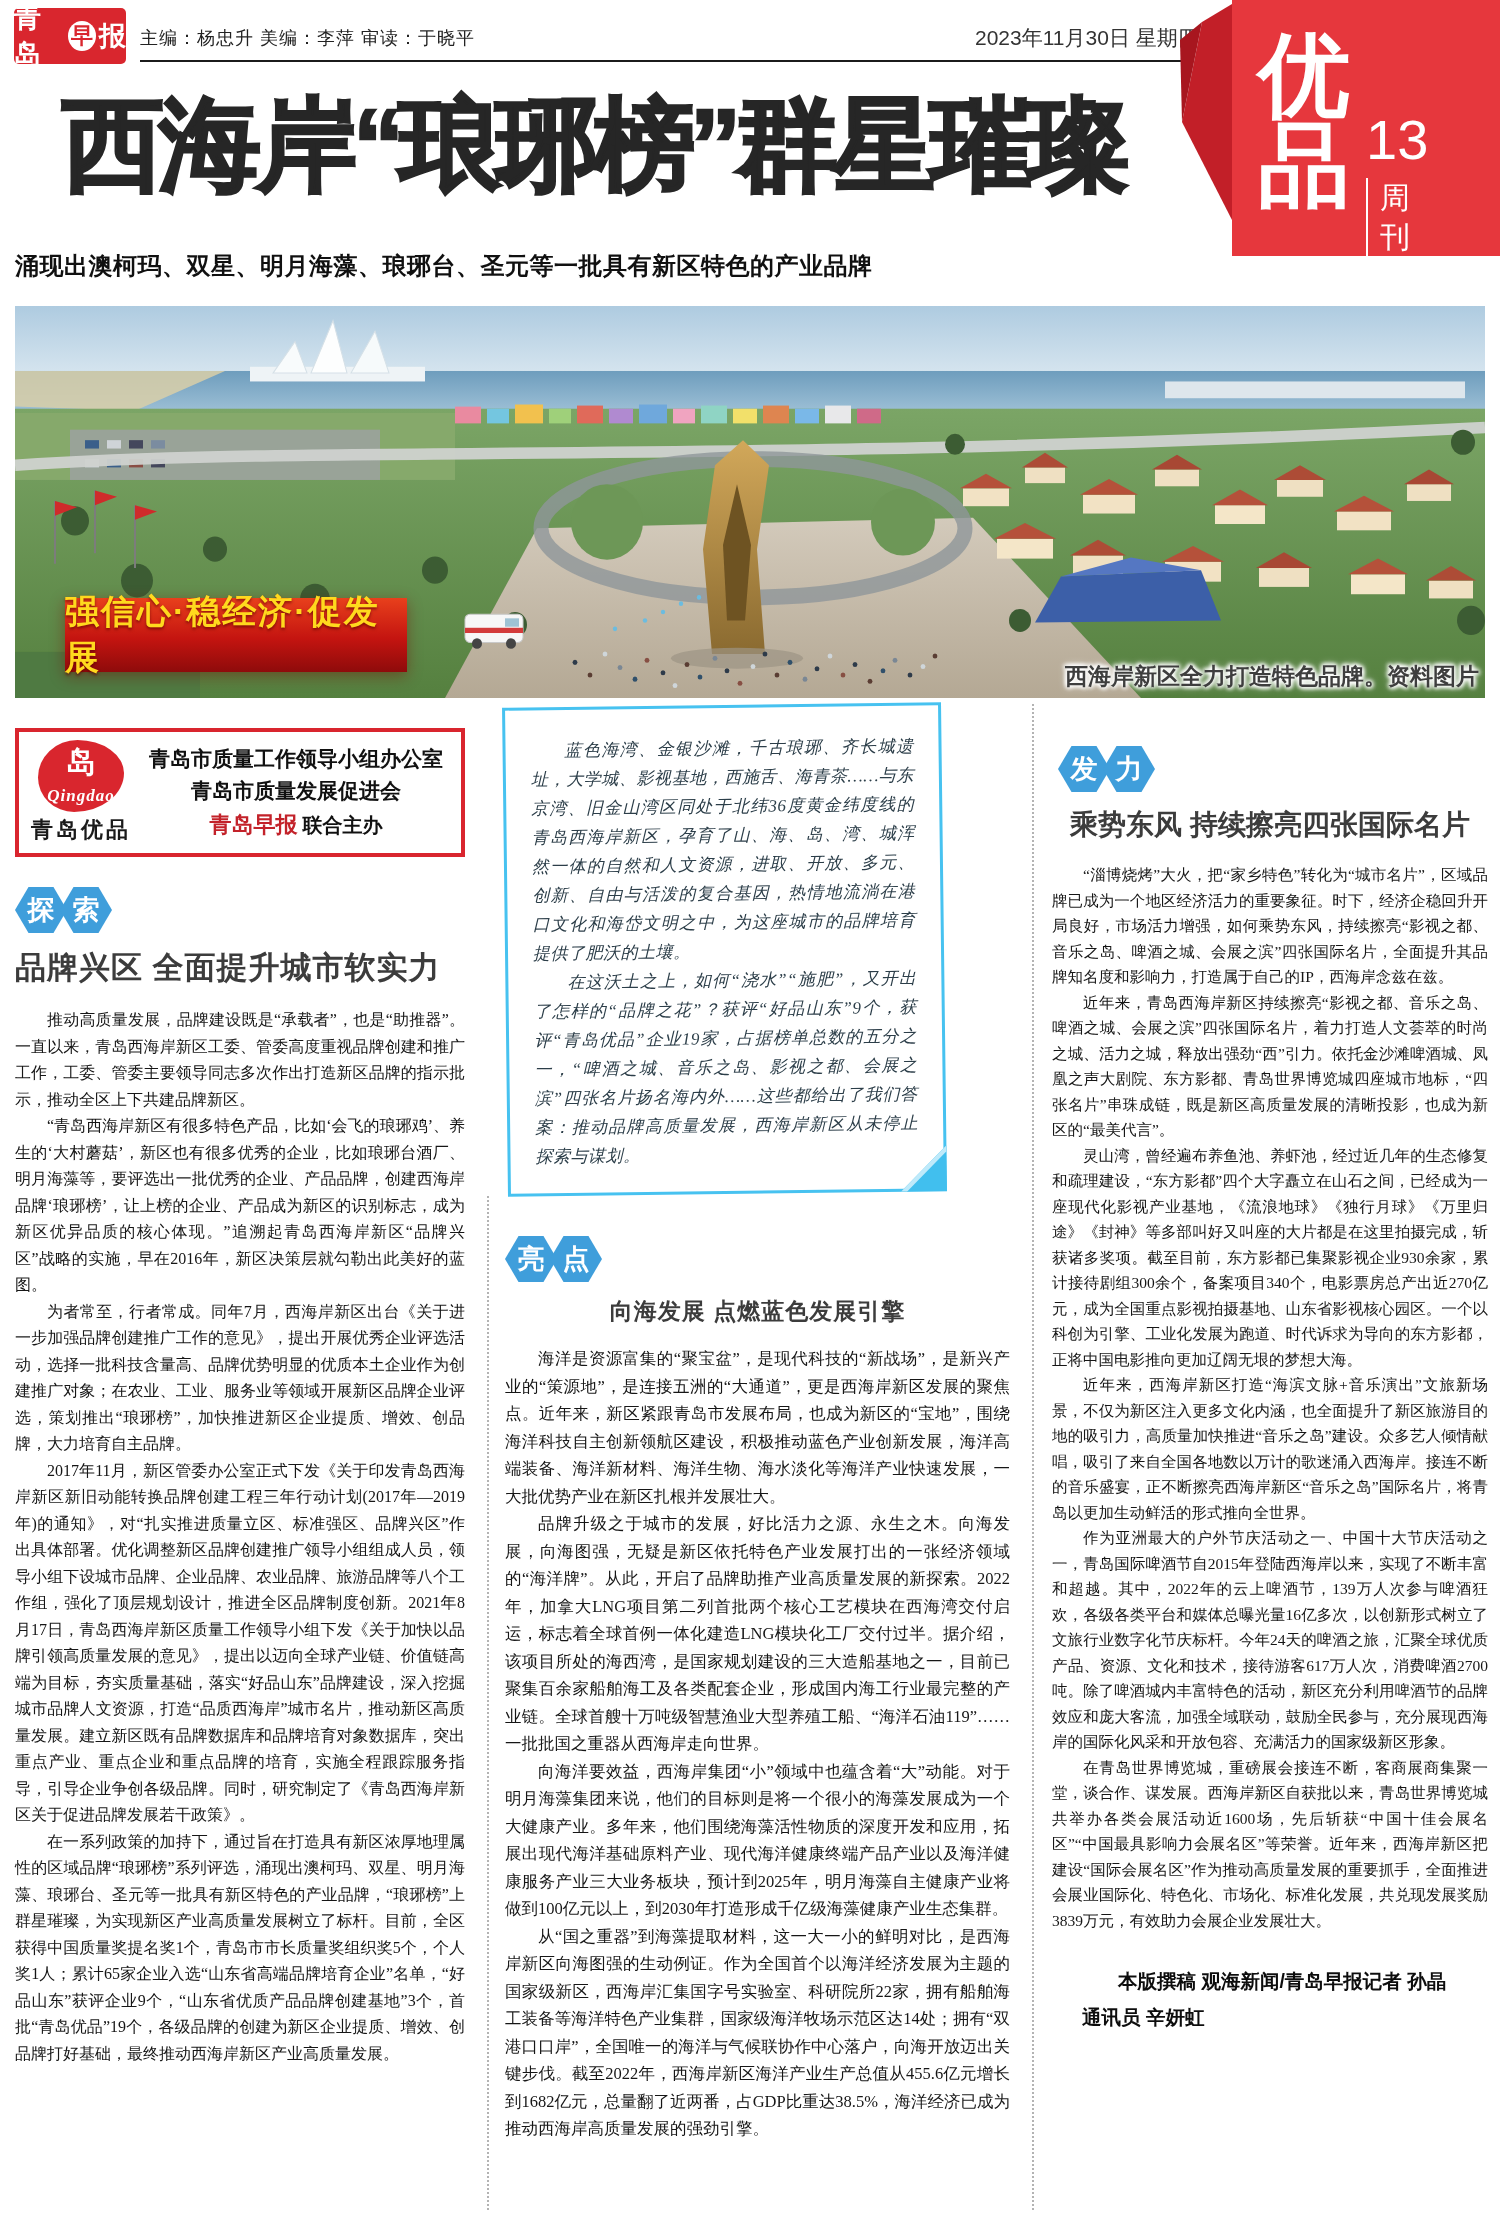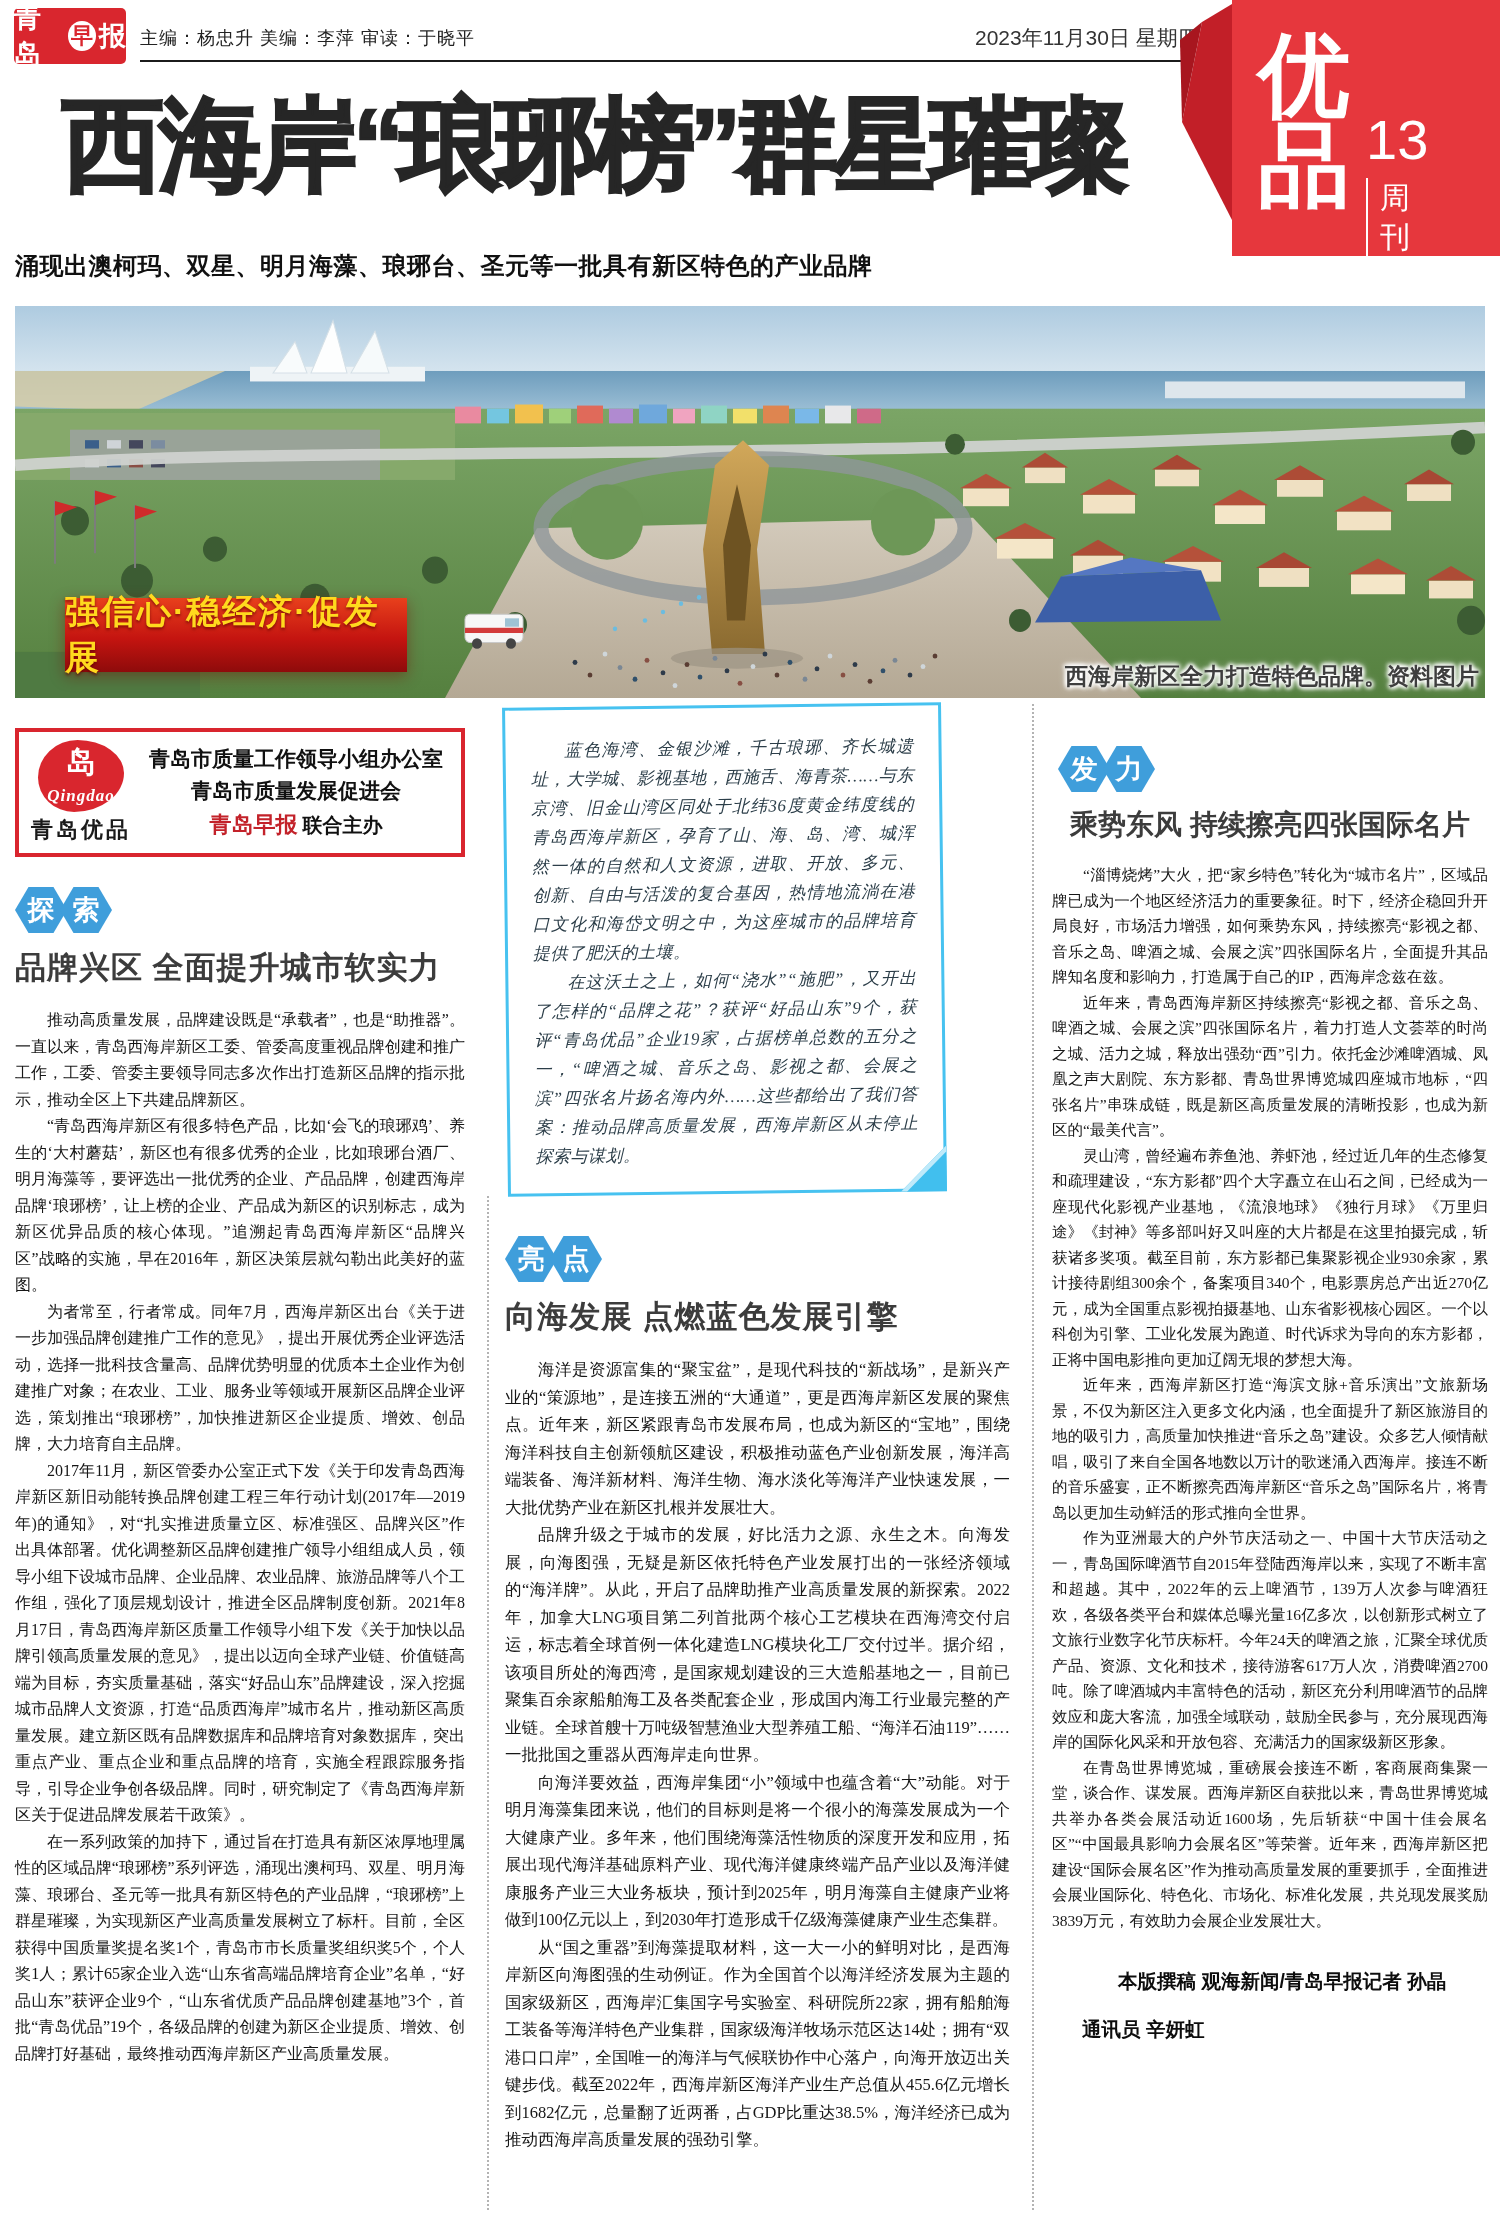--- a/index.html
+++ b/index.html
@@ -64,21 +64,21 @@
 
   .section-badge{display:flex;align-items:center;}
   .hex{width:52px;height:46px;background:#3f9edb;color:#fff;font-size:27px;font-weight:700;
         display:flex;align-items:center;justify-content:center;
         clip-path:polygon(26% 0,74% 0,100% 50%,74% 100%,26% 100%,0 50%);
         font-family:"Liberation Sans","DejaVu Sans",sans-serif;}
   .hex + .hex{margin-left:-7px;}
   h2.section-heading{margin:14px 0 18px;font-weight:700;color:#3c3c3c;letter-spacing:1px;
         font-family:"Liberation Sans","DejaVu Sans",sans-serif;}
   .col-left h2.section-heading{font-size:31px;}
-  .col-mid h2.section-heading{font-size:31px;}
+  .col-mid h2.section-heading{font-size:23px;text-align:center;}
   .col-right h2.section-heading{font-size:28px;text-align:center;letter-spacing:0;}
 
   
   .organizer{margin-top:28px;margin-bottom:30px;border:4px solid #d9252e;display:flex;align-items:center;
         padding:8px 10px;gap:8px;min-height:116px;}
   .seal{width:104px;text-align:center;}
   .seal-blob{width:86px;height:72px;margin:0 auto;background:#d9262e;position:relative;
         border-radius:46% 54% 58% 42%/52% 46% 54% 48%;}
   .seal-glyph{position:absolute;top:2px;left:0;right:0;color:#fff;font-size:30px;font-weight:700;}
   .seal-script{position:absolute;bottom:6px;left:0;right:0;color:#fff;font-size:17px;font-style:italic;
@@ -95,21 +95,21 @@
         text-align:justify;margin:0;letter-spacing:.5px;}
   .fold{position:absolute;right:-3px;bottom:-3px;width:46px;height:46px;}
 
   .mt-badge{margin-top:10px;}
   .col-right .section-badge{margin-top:46px;margin-left:6px;}
 
   
   .footer-credits{margin-top:30px;font-family:"Liberation Sans","DejaVu Sans",sans-serif;
         font-weight:700;font-size:19.5px;color:#0d0d0d;line-height:1.85;}
   .footer-credits .l1{padding-left:66px;}
-  .footer-credits .l2{padding-left:30px;margin-top:12px;}
+  .footer-credits .l2{padding-left:30px;}
 </style>
 </head>
 <body>
 
 <div class="page">
 
   <div>
     <div class="logo">
       <span>青岛</span>
         <span class="circle">早</span>

